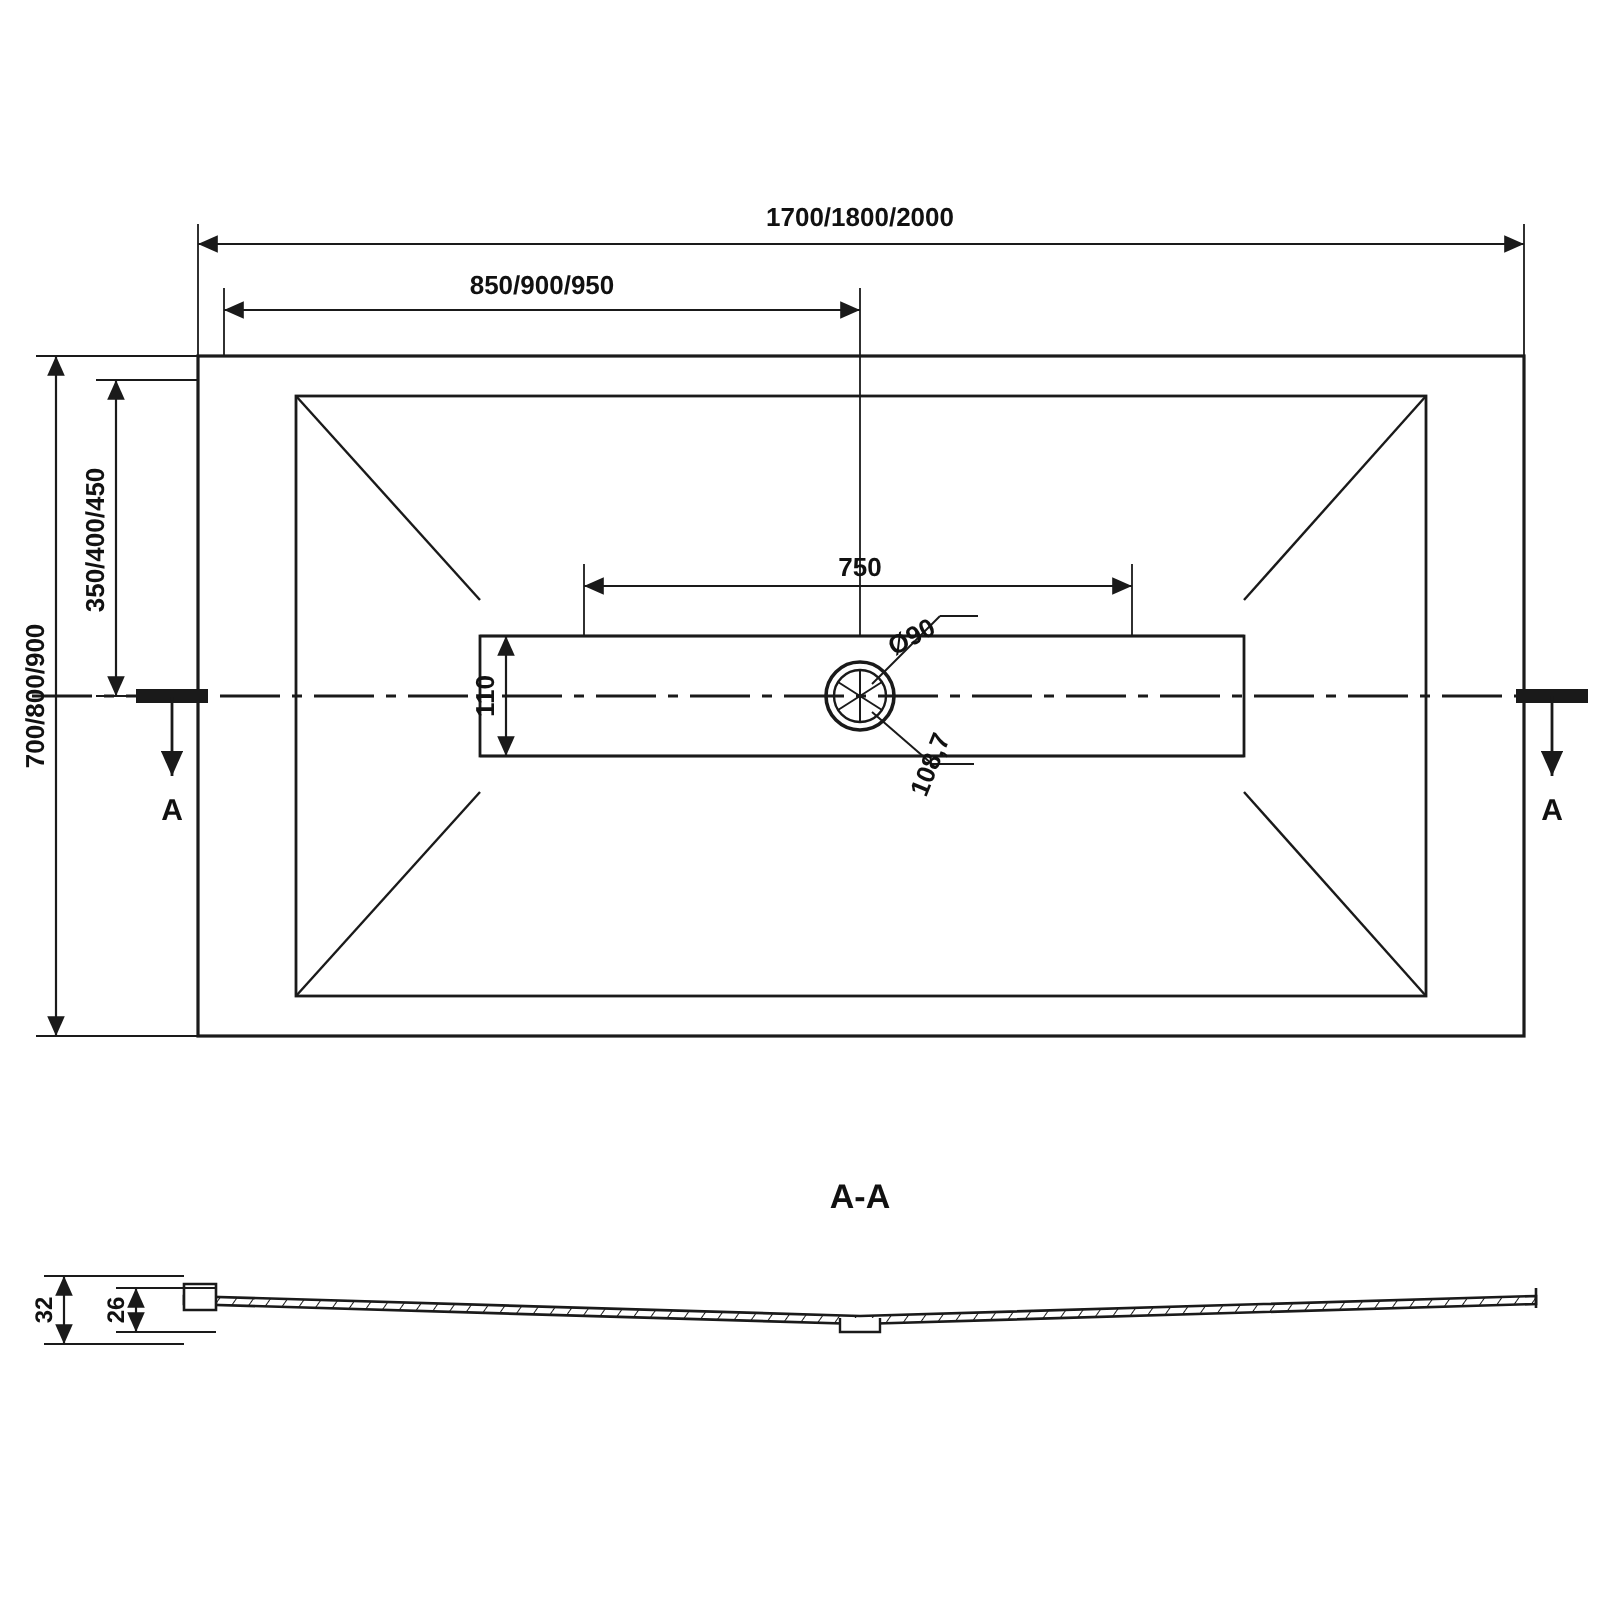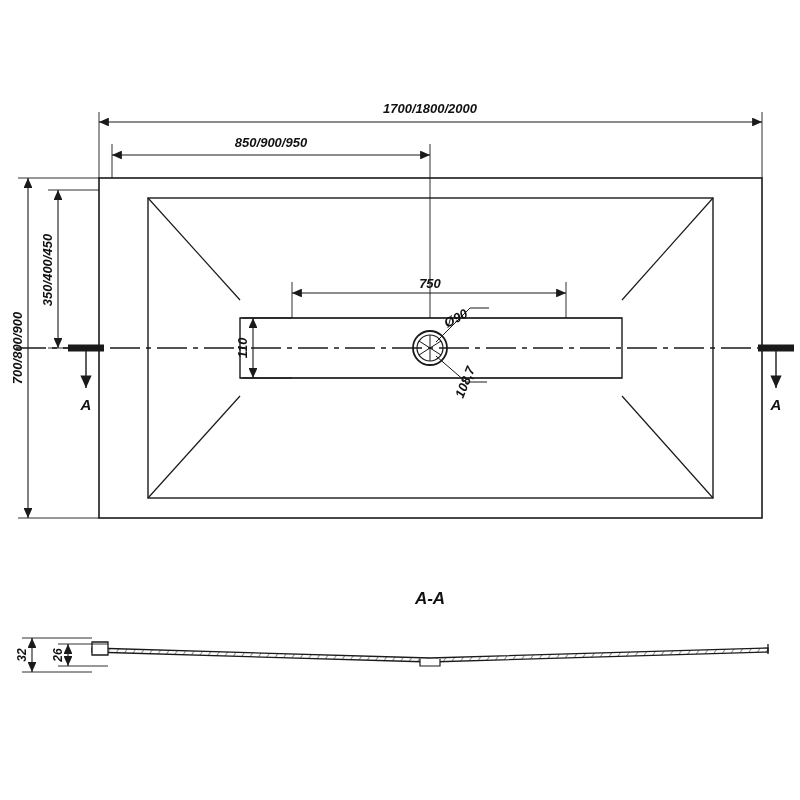--- a/index.html
+++ b/index.html
@@ -11,21 +11,20 @@
     width: 800px;
     height: 800px;
     font-family: "Liberation Sans", sans-serif;
     color: #1a1a1a;
     overflow: hidden;
   }
   #stage {
     position: relative;
     width: 800px;
     height: 800px;
-    font-style: italic;
   }
   svg#drawing {
     position: absolute;
     left: 0;
     top: 0;
     width: 800px;
     height: 800px;
     display: block;
   }
   .lbl {

